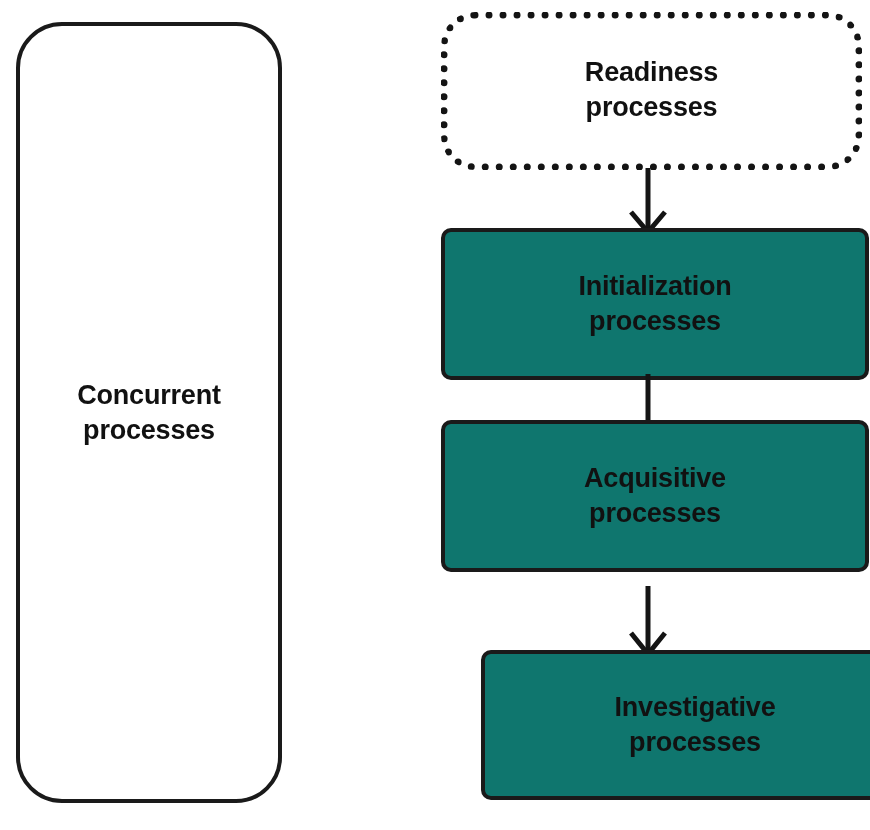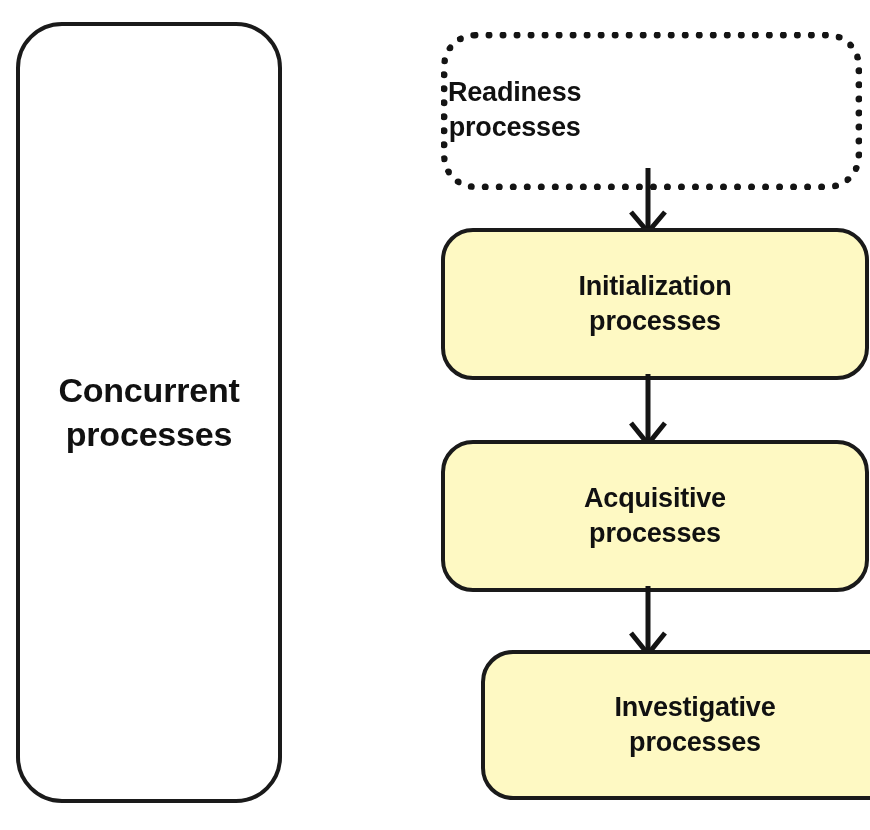--- a/index.html
+++ b/index.html
@@ -29,69 +29,69 @@
     box-sizing: border-box;
     border: 4px solid #1a1a1a;
     border-radius: 46px;
     background: #ffffff;
     display: flex;
     align-items: center;
     justify-content: center;
   }
   .concurrent-label {
     text-align: center;
-    font-size: 34px;
+    font-size: 27px;
     font-weight: bold;
     line-height: 1.28;
     color: #111111;
     letter-spacing: -0.2px;
     white-space: pre-line;
   }
 
   
   .readiness-box {
     position: absolute;
     left: 441px;
-    top: 32px;
+    top: 12px;
     width: 421px;
     height: 158px;
     box-sizing: border-box;
     border: 7px dotted #141414;
     border-radius: 34px;
     background: transparent;
     display: flex;
     align-items: center;
-    justify-content: flex-start;
+    justify-content: center;
   }
   .readiness-label {
     text-align: center;
     font-size: 27px;
     font-weight: bold;
     line-height: 1.28;
     color: #111111;
     letter-spacing: -0.2px;
     white-space: pre-line;
     margin-top: -2px;
   }
 
   
   .process-box {
     position: absolute;
     left: 441px;
     width: 428px;
     box-sizing: border-box;
     border: 4px solid #1a1a1a;
-    border-radius: 32px;
-    background: #fef9c3;
+    border-radius: 10px;
+    background: #0f766e;
     display: flex;
     align-items: center;
     justify-content: center;
   }
   .process-box.b1 { top: 228px; height: 152px; }
-  .process-box.b2 { top: 440px; height: 152px; }
+  .process-box.b2 { top: 420px; height: 152px; }
   .process-box.b3 { top: 650px; height: 150px; margin-left: 40px; }
 
   .process-label {
     text-align: center;
     font-size: 27px;
     font-weight: bold;
     line-height: 1.28;
     color: #111111;
     letter-spacing: -0.2px;
     white-space: pre-line;

